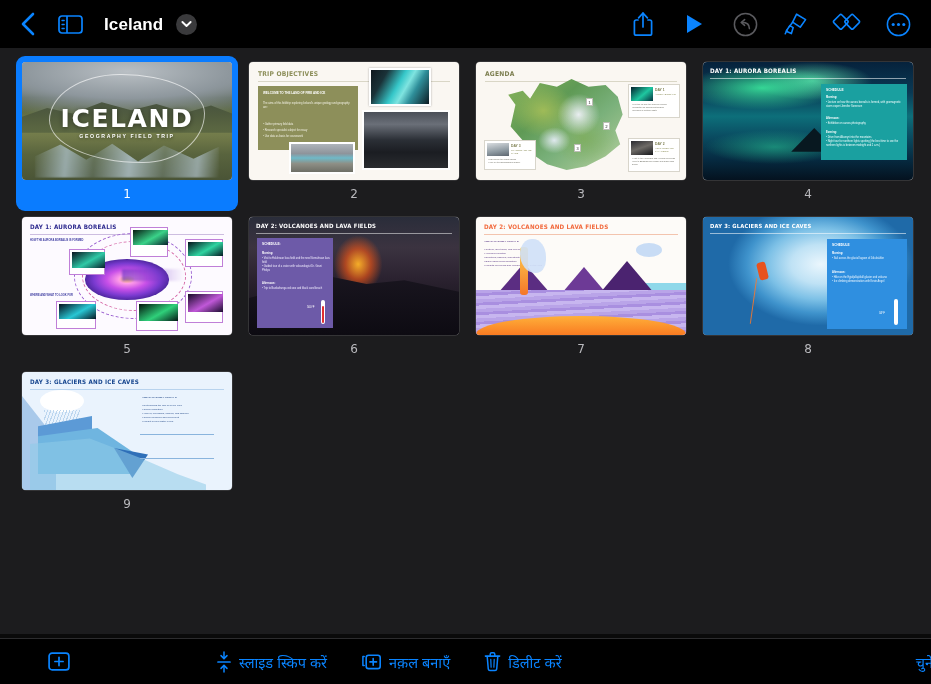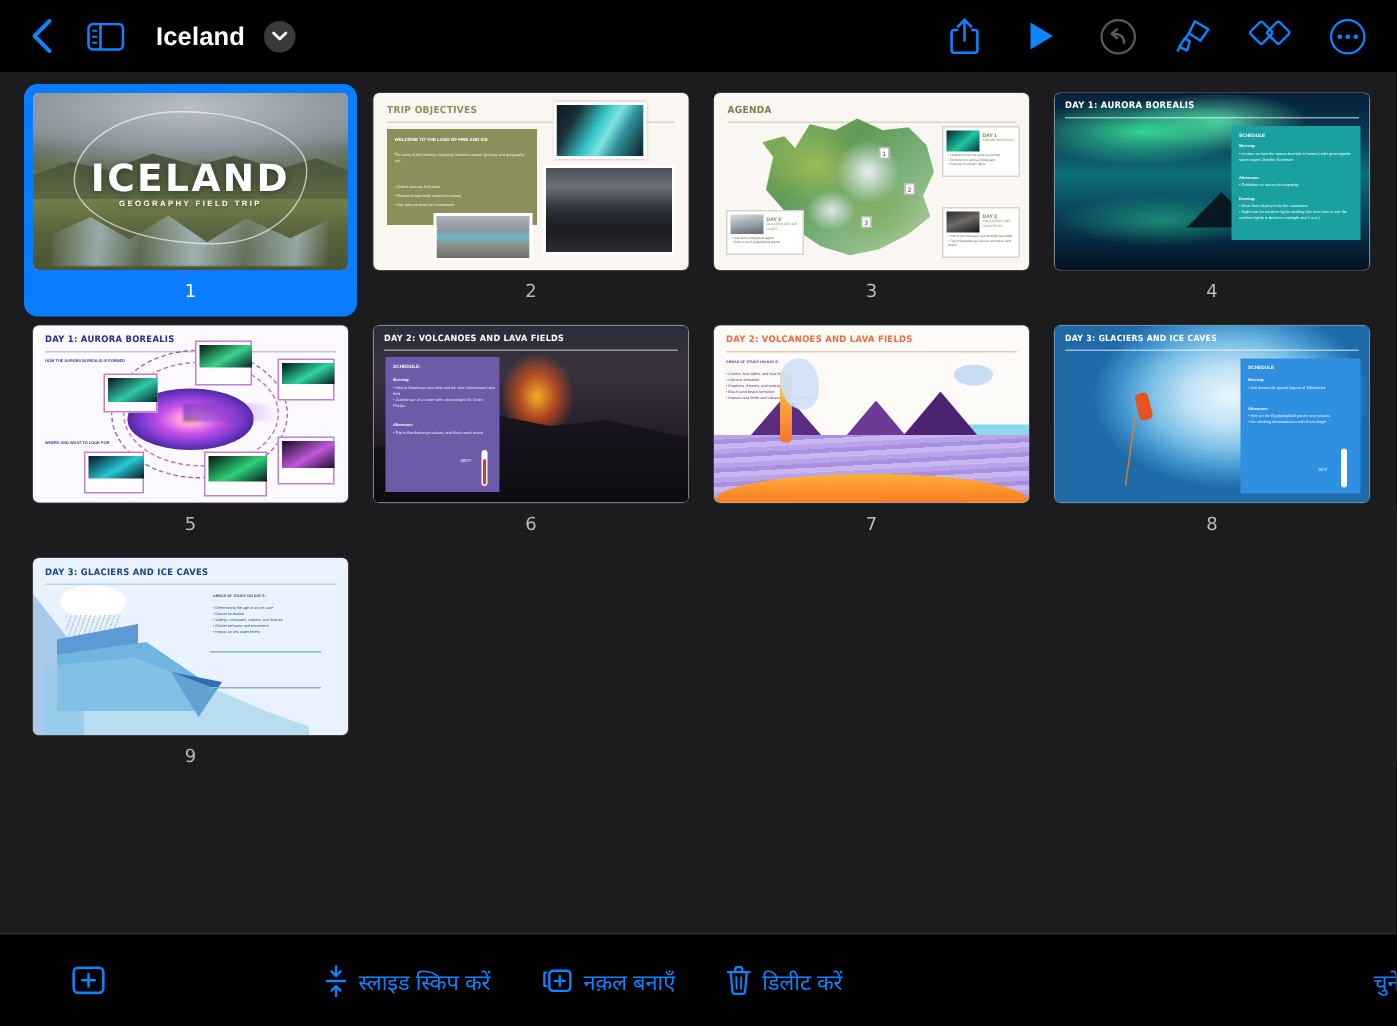--- a/index.html
+++ b/index.html
@@ -202,21 +202,21 @@
       linear-gradient(140deg,#2f7fbd,#1a5f9c);
   }
   .blue-panel { background:#2f8fe0; }
 
   
   .s9 { background:#eaf3fd; }
   .s9-ice { position:absolute; background:#bfe0f5; }
 
   
   .bottombar {
-    position:absolute; left:0; bottom:0; width:931px; height:62px;
+    position:absolute; left:0; bottom:0; width:931px; height:46px;
     background:#000; border-top:.5px solid #2c2c2e;
     display:flex; align-items:center;
   }
   .bb-item {
     display:flex; align-items:center; gap:7px;
     color:#0a84ff; font-size:14.5px; cursor:pointer;
     font-family:"Liberation Sans","DejaVu Sans",sans-serif;
   }
   .add-btn { margin-left:48px; }
   .bb-center { display:flex; align-items:center; gap:34px; margin-left:146px; }

